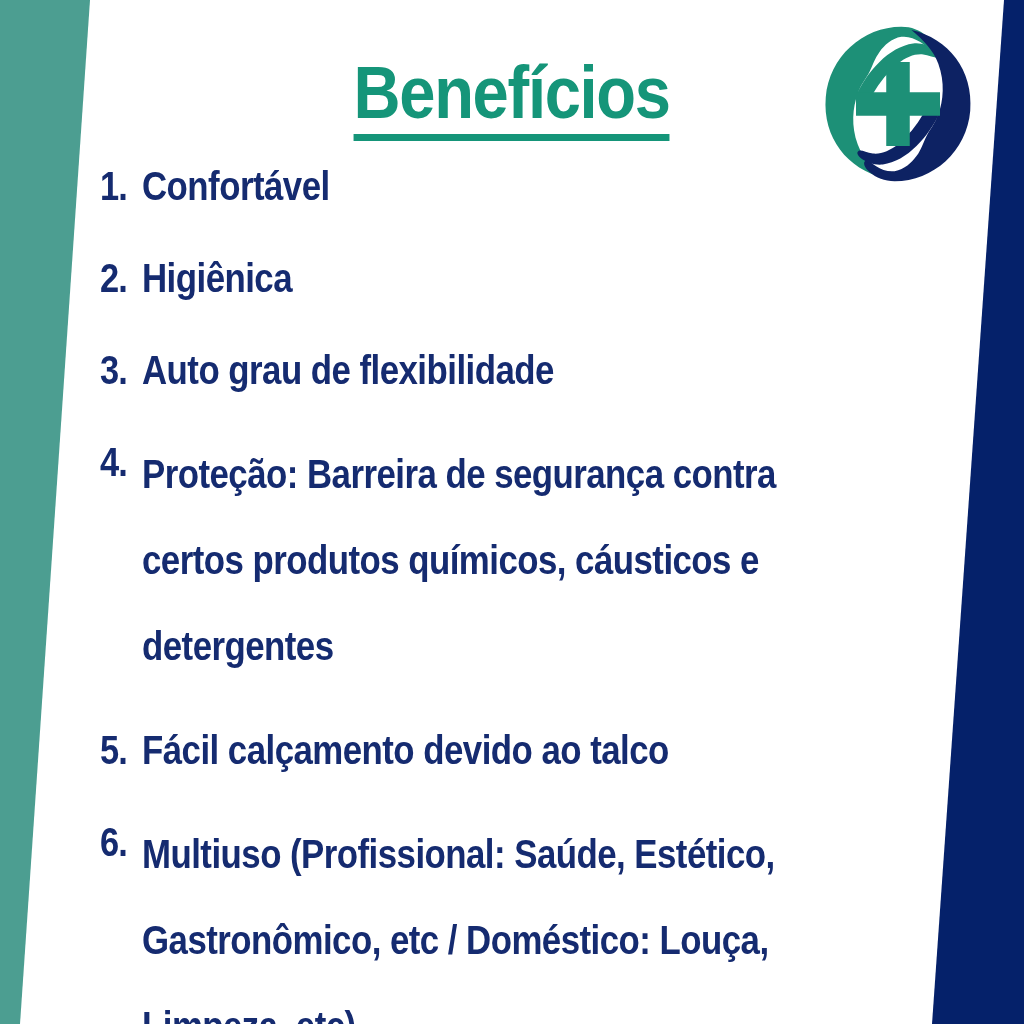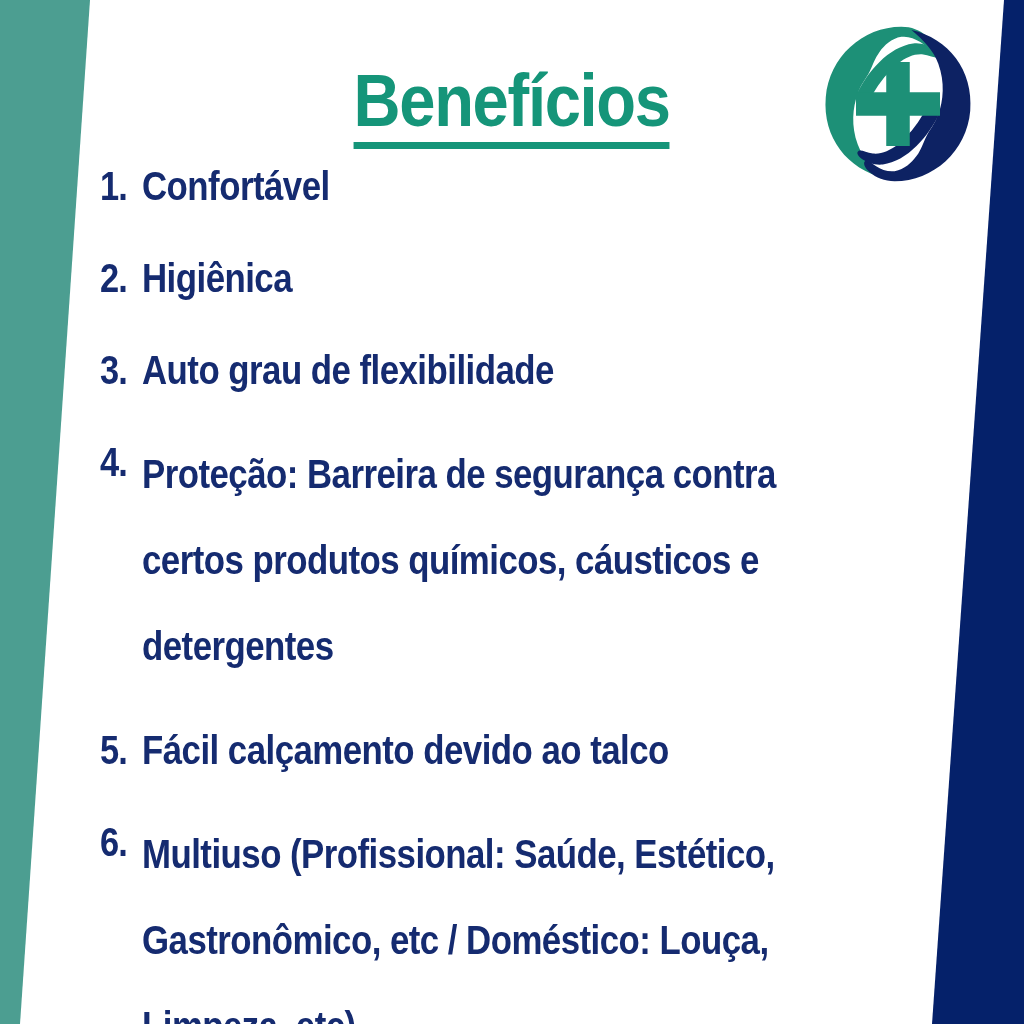--- a/index.html
+++ b/index.html
@@ -41,21 +41,21 @@
     top: 20px;
     width: 172px;
     height: 168px;
     z-index: 3;
   }
   .logo svg { display: block; width: 100%; height: 100%; }
 
   
   .title-wrap {
     position: absolute;
-    left: 0; top: 62px;
+    left: 0; top: 54px;
     width: 1024px;
     text-align: center;
     z-index: 2;
   }
   .title {
     display: inline-block;
     font-family: "Liberation Sans", sans-serif;
     font-size: 74px;
     font-weight: bold;
     letter-spacing: -1.5px;

